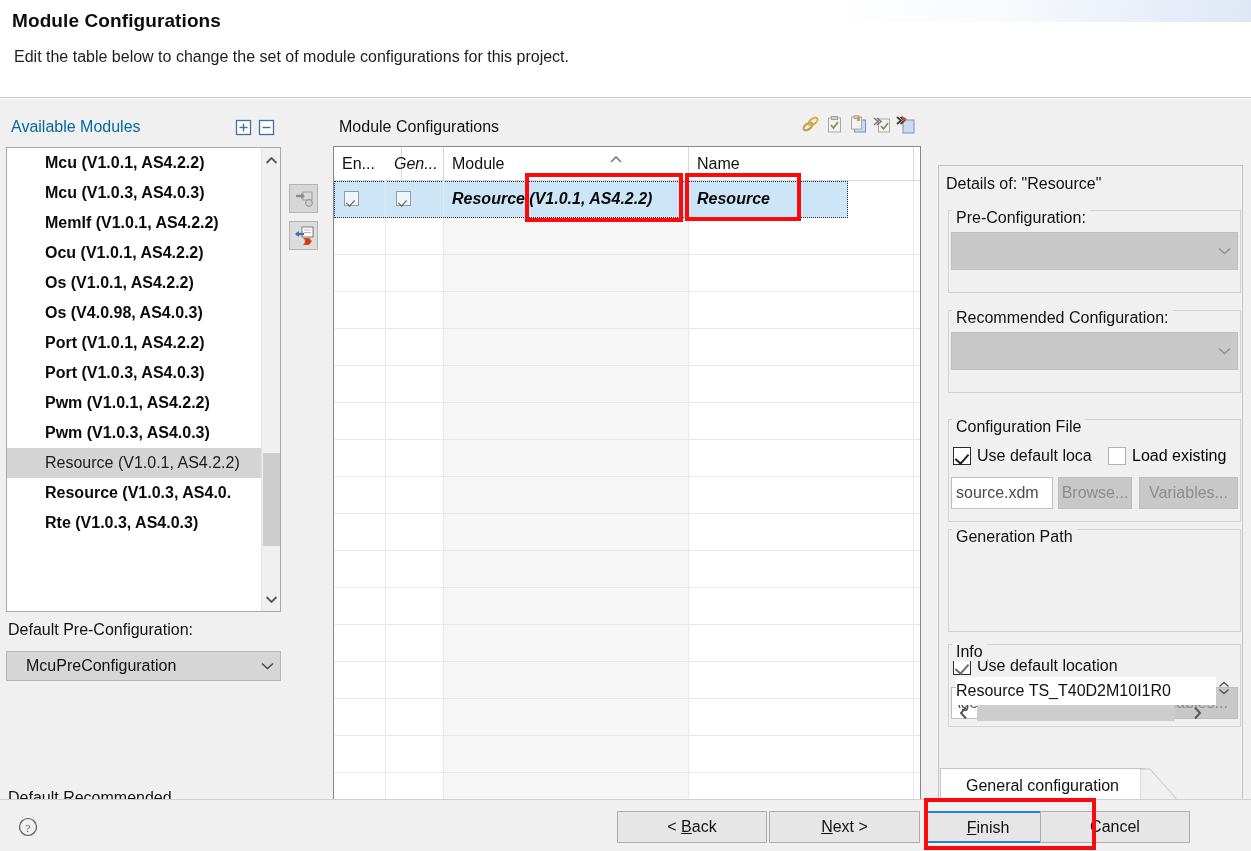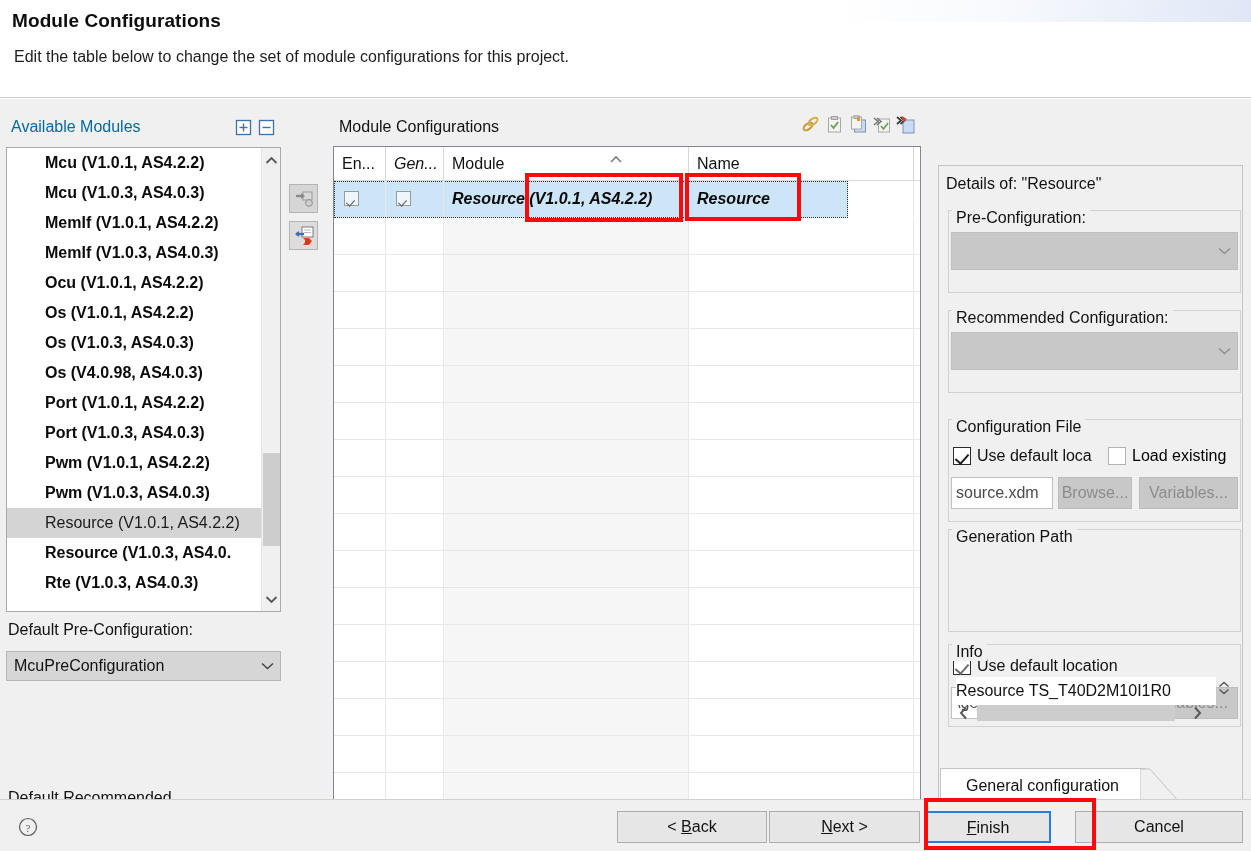--- a/index.html
+++ b/index.html
@@ -94,21 +94,21 @@
 
   
   .left-label{
     position:absolute;left:8px;font-size:16px;color:#111;
   }
   #default-preconfig-label{top:522px;}
   #default-recommended-label{top:690px;}
   .combo{
     position:absolute;background:#d6d6d6;border:1px solid #b6b6b6;
     box-sizing:border-box;height:30px;
-    display:flex;align-items:center;cursor:pointer;
+    display:flex;align-items:center;cursor:pointer;padding-left:12px;
   }
   .combo .combo-text{
     flex:1;padding-left:7px;font-size:16px;color:#111;white-space:nowrap;overflow:hidden;
   }
   .combo .combo-arrow{
     width:26px;display:flex;align-items:center;justify-content:center;
   }
   #default-preconfig-combo{left:6px;top:552px;width:275px;}
   #default-recommended-combo{left:6px;top:745px;width:275px;}
   #default-recommended-line2{position:absolute;left:8px;top:713px;font-size:16px;color:#111;}
@@ -128,21 +128,21 @@
   #table-head{
     position:relative;height:33px;background:#ffffff;
     border-bottom:1px solid #d8d8d8;
   }
   .th{
     position:absolute;top:0;height:33px;line-height:33px;
     font-size:16px;color:#111;padding-left:8px;box-sizing:border-box;
     border-right:1px solid #d8d8d8;
     white-space:nowrap;overflow:hidden;cursor:pointer;
   }
-  #th-en{left:0;width:52px;}
+  #th-en{left:0;width:68px;}
   #th-gen{left:52px;width:58px;font-style:italic;}
   #th-module{left:110px;width:245px;}
   #th-name{left:355px;width:225px;}
   #th-spare{left:580px;width:8px;border-right:none;}
   #sort-indicator{
     position:absolute;left:275px;top:3px;width:14px;height:10px;
   }
   .trow{
     position:relative;height:37px;box-sizing:border-box;
     border-bottom:1px solid #e8e8e8;
@@ -280,21 +280,21 @@
     position:absolute;left:18px;top:17px;width:20px;height:20px;cursor:pointer;
   }
   .wbtn{
     position:absolute;top:11px;height:32px;line-height:30px;text-align:center;
     background:#e6e6e6;border:1px solid #adadad;box-sizing:border-box;
     font-size:16px;color:#111;cursor:pointer;
   }
   #back-button{left:617px;width:150px;}
   #next-button{left:769px;width:151px;}
   #finish-button{left:925px;width:126px;background:#e6e6e6;border:2px solid #2a7fd4;}
-  #cancel-button{left:1075px;width:168px;}
+  #cancel-button{left:1040px;width:150px;}
   .wbtn u{text-decoration:underline;}
 
   
   .annot{
     position:absolute;border:4px solid #fa0a0a;box-sizing:border-box;
     pointer-events:none;
   }
   #annot-module-version{left:525px;top:173px;width:158px;height:49px;}
   #annot-name{left:685px;top:173px;width:116px;height:48px;}
   #annot-finish{left:924px;top:798px;width:172px;height:52px;}
@@ -324,24 +324,22 @@
       <rect x="1.5" y="1.5" width="14" height="14" fill="#ffffff" stroke="#3f6fa8" stroke-width="1.3"></rect>
       <line x1="4.5" y1="8.5" x2="12.5" y2="8.5" stroke="#3f6fa8" stroke-width="1.4"></line>
     </svg>
   </div>
 
   <div id="modules-list-box">
     <div id="modules-list-inner">
       <div class="module-item">Mcu (V1.0.1, AS4.2.2)</div>
       <div class="module-item">Mcu (V1.0.3, AS4.0.3)</div>
       <div class="module-item">MemIf (V1.0.1, AS4.2.2)</div>
-      <div class="module-item">MemIf (V1.0.3, AS4.0.3)</div>
       <div class="module-item">Ocu (V1.0.1, AS4.2.2)</div>
       <div class="module-item">Os (V1.0.1, AS4.2.2)</div>
-      <div class="module-item">Os (V1.0.3, AS4.0.3)</div>
       <div class="module-item">Os (V4.0.98, AS4.0.3)</div>
       <div class="module-item">Port (V1.0.1, AS4.2.2)</div>
       <div class="module-item">Port (V1.0.3, AS4.0.3)</div>
       <div class="module-item">Pwm (V1.0.1, AS4.2.2)</div>
       <div class="module-item">Pwm (V1.0.3, AS4.0.3)</div>
       <div class="module-item selected">Resource (V1.0.1, AS4.2.2)</div>
       <div class="module-item">Resource (V1.0.3, AS4.0.</div>
       <div class="module-item">Rte (V1.0.3, AS4.0.3)</div>
 
     </div>

